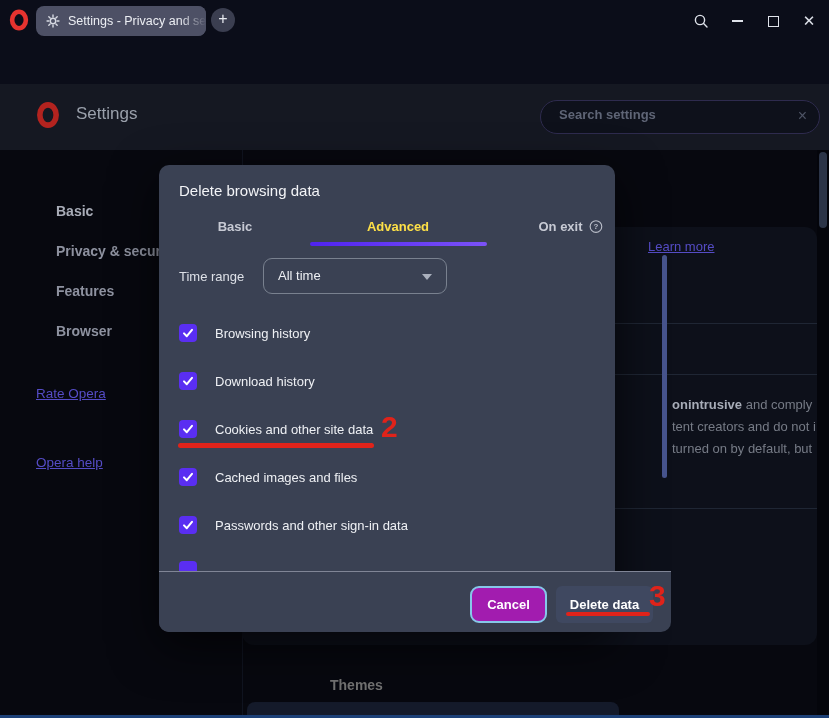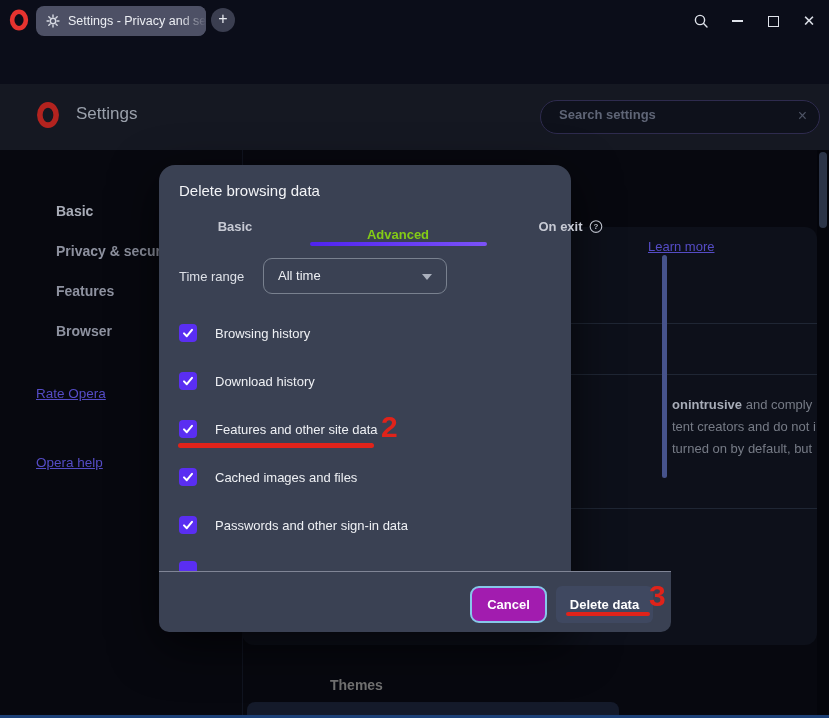--- a/index.html
+++ b/index.html
@@ -45,24 +45,24 @@
   .card { position:absolute; left:242px; top:227px; width:575px; height:418px; background:#0d101a; border-radius:12px; }
   .divider { position:absolute; left:20px; right:0; height:1px; background:#1f2634; }
   .para { position:absolute; left:430px; top:167px; width:146px; overflow:hidden; font-size:13px; line-height:22px; color:#767b86; }
   .para div { white-space:nowrap; }
   .para b { color:#a8adb8; }
   .rightstrip { position:absolute; left:817px; top:150px; width:12px; height:565px; background:#04050b; }
   .pagescroll { position:absolute; left:819px; top:152px; width:8px; height:76px; border-radius:4px; background:#2b3447; }
   .bottomline { position:absolute; left:0; top:715px; width:829px; height:3px; background:#1d4178; }
 
   
-  .dialog { position:absolute; left:159px; top:165px; width:412px; height:467px; background:#3a4153; border-radius:16px; box-shadow:0 14px 48px rgba(0,0,0,.65); z-index:10; }
+  .dialog { position:absolute; left:159px; top:165px; width:456px; height:467px; background:#3a4153; border-radius:10px; box-shadow:0 14px 48px rgba(0,0,0,.65); z-index:10; }
   .dlg-title { position:absolute; left:20px; top:17px; font-size:15px; color:#f3f4f7; }
   .dlg-tab { position:absolute; top:54px; transform:translateX(-50%); font-size:13px; font-weight:bold; color:#c7cad4; white-space:nowrap; display:flex; align-items:center; gap:6px; }
-  .dlg-tab.active { color:#84cc16;margin-top:8px; }
+  .dlg-tab.active { color:#fde047; }
   .tab-underline { position:absolute; left:151px; top:77px; width:177px; height:4px; border-radius:2px; background:linear-gradient(90deg,#4f23f0,#7b52f7); }
   .tr-label { position:absolute; left:20px; top:104px; font-size:13px; color:#dde0e7;text-align:center; }
   .dropdown { position:absolute; left:104px; top:93px; width:184px; height:36px; border:1px solid #79818f; border-radius:9px; }
   .dropdown .val { position:absolute; left:14px; top:9px; font-size:13px; color:#eef0f4; }
   .caret { position:absolute; right:14px; top:15px; width:0; height:0; border-left:5px solid transparent; border-right:5px solid transparent; border-top:6px solid #aab0bd; }
   .cbrow { position:absolute; left:20px; height:18px; }
   .cbox { position:absolute; left:0; top:0; width:18px; height:18px; border-radius:4px; background:#5a2ef2; display:flex; align-items:center; justify-content:center; }
   .cblabel { position:absolute; left:36px; top:2px; font-size:13px; color:#eef0f4; white-space:nowrap; }
   .dlg-scroll { position:absolute; left:503px; top:90px; width:5px; height:223px; border-radius:2.5px; background:#46538c; }
   .dlg-footer { position:absolute; left:0; top:406px; width:512px; height:61px; background:#3a4153; border-top:1px solid rgba(185,190,205,.55); border-radius:0 0 10px 10px; z-index:5; }
@@ -252,21 +252,21 @@
           </svg>
         </span>
       <span class="cblabel">Download history</span>
     </div>
     <div class="cbrow" style="top:255px;">
       <span class="cbox">
           <svg width="12" height="12" viewBox="0 0 12 12" fill="none" stroke="#fff" stroke-width="2" stroke-linecap="round" stroke-linejoin="round">
             <path d="M2 6.4l2.8 2.8L10 2.8"></path>
           </svg>
         </span>
-      <span class="cblabel">Features and other site data</span>
+      <span class="cblabel">Cookies and other site data</span>
     </div>
     <div class="cbrow" style="top:303px;">
       <span class="cbox">
           <svg width="12" height="12" viewBox="0 0 12 12" fill="none" stroke="#fff" stroke-width="2" stroke-linecap="round" stroke-linejoin="round">
             <path d="M2 6.4l2.8 2.8L10 2.8"></path>
           </svg>
         </span>
       <span class="cblabel">Cached images and files</span>
     </div>
     <div class="cbrow" style="top:351px;">

